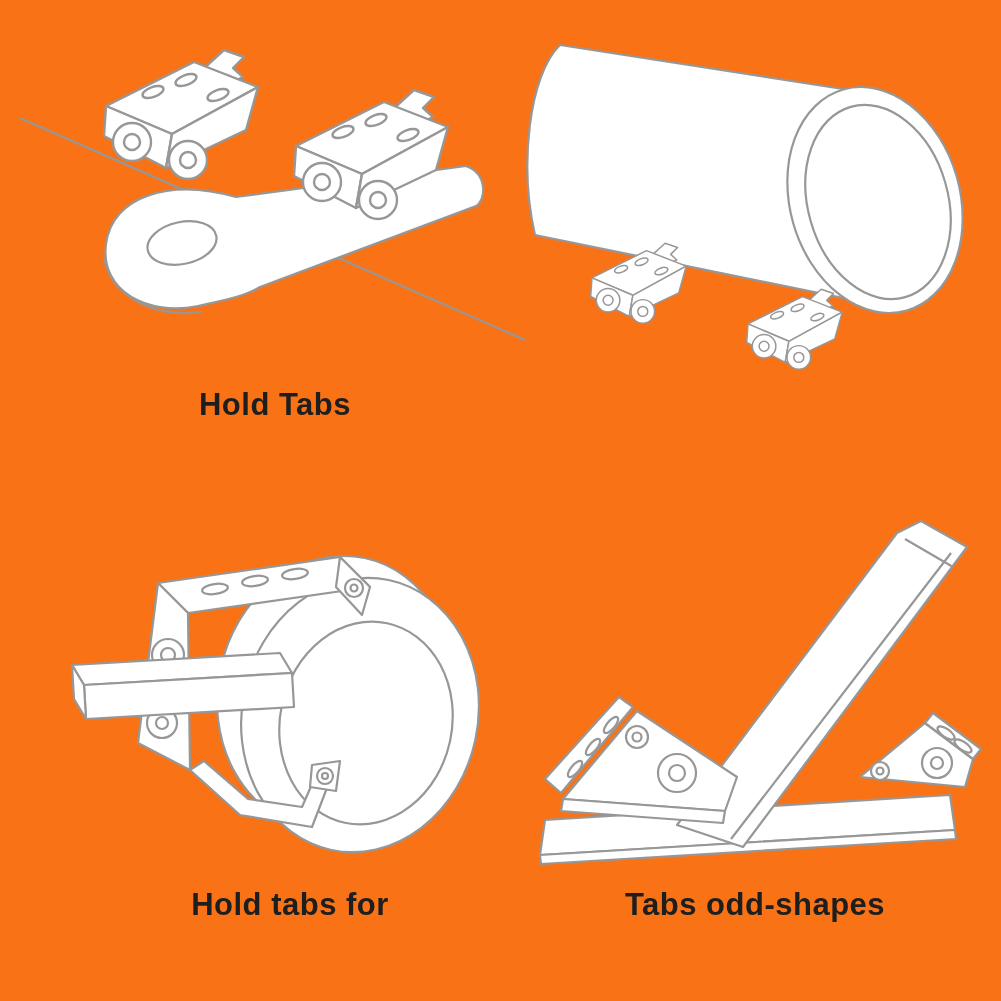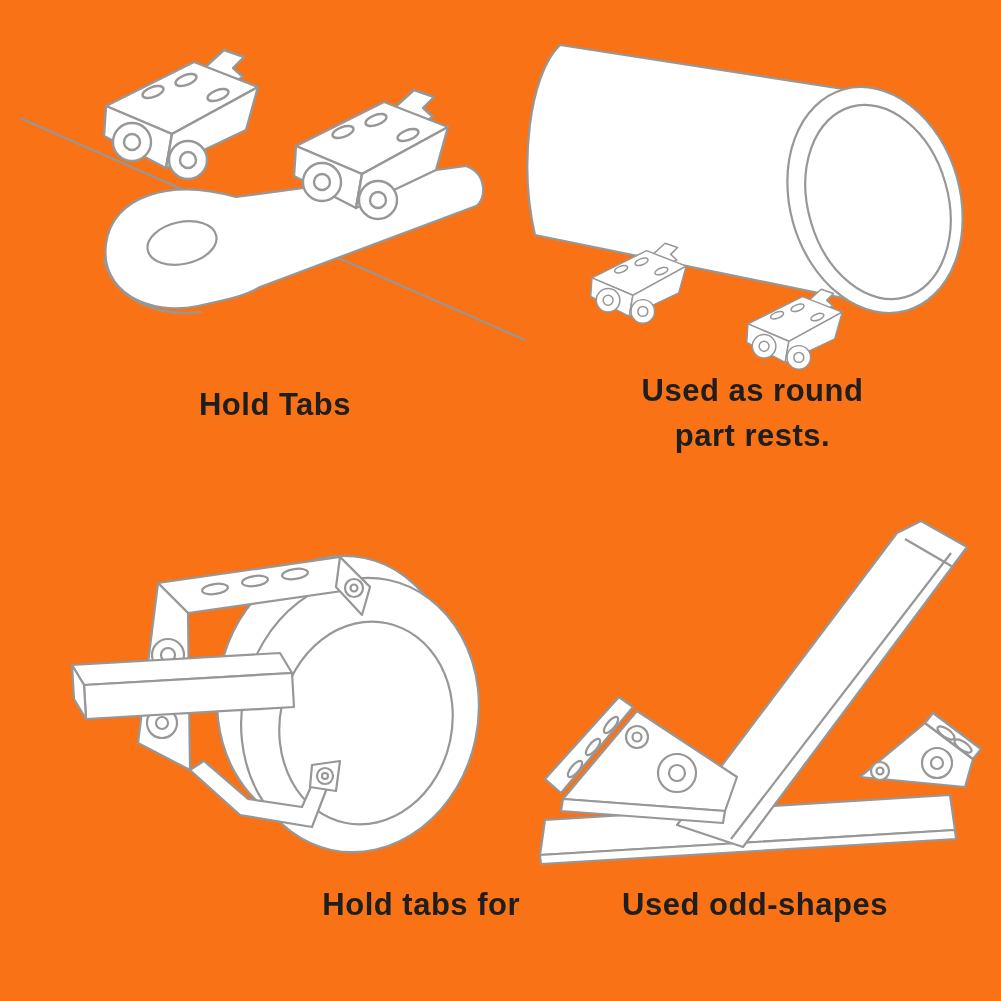--- a/index.html
+++ b/index.html
@@ -69,24 +69,20 @@
       <g stroke="currentColor" stroke-width="2.2" fill="#fff" stroke-linejoin="round">
         <path d="M318,74 L35,30 C4,60 -6,150 10,220 L382,296 C412,252 408,122 318,74 Z"></path>
         <ellipse cx="350" cy="185" rx="85" ry="115" transform="rotate(-16 350 185)"></ellipse>
         <ellipse cx="353" cy="187" rx="70" ry="99" transform="rotate(-16 353 187)" fill="none"></ellipse>
       </g>
 
       <use href="#clamp" transform="translate(62,222) scale(0.62)"></use>
       <use href="#clamp" transform="translate(218,268) scale(0.62)"></use>
     </svg>
   </div>
-  <div class="caption" style="left:525px; top:368px; width:455px;">
-    <div>Used as round</div>
-    <div>part rests.</div>
-  </div>
 
   <div class="panel" style="left:40px; top:515px; width:470px; height:370px;">
     <svg width="470" height="370" viewBox="0 0 470 370">
 
       <g stroke="currentColor" stroke-width="2.2" fill="#fff">
         <ellipse cx="296" cy="178" rx="118" ry="138" transform="rotate(12 296 178)"></ellipse>
         <ellipse cx="320" cy="200" rx="118" ry="138" transform="rotate(12 320 200)"></ellipse>
         <ellipse cx="326" cy="208" rx="86" ry="102" transform="rotate(12 326 208)"></ellipse>
       </g>
 
@@ -109,21 +105,21 @@
           <circle cx="285" cy="261" r="3"></circle>
       </g>
 
       <g stroke="currentColor" stroke-width="2.2" fill="#fff" stroke-linejoin="round">
         <path d="M32,150 L240,138 L252,158 L44,170 Z"></path>
         <path d="M44,170 L252,158 L254,192 L46,204 Z"></path>
         <path d="M32,150 L44,170 L46,204 L34,184 Z"></path>
       </g>
     </svg>
   </div>
-  <div class="caption" style="left:60px; top:882px; width:460px;text-align:right;">
+  <div class="caption" style="left:60px; top:882px; width:460px;">
     <div>Hold tabs for</div>
   </div>
 
   <div class="panel" style="left:525px; top:515px; width:460px; height:370px;">
     <svg width="460" height="370" viewBox="0 0 460 370">
 
       <g stroke="currentColor" stroke-width="2.2" fill="#fff" stroke-linejoin="round">
         <path d="M20,305 L425,280 L430,315 L15,340 Z"></path>
         <path d="M15,340 L430,315 L431,324 L16,349 Z"></path>
       </g>
@@ -153,16 +149,16 @@
         <ellipse cx="50" cy="254" rx="10" ry="4" transform="rotate(-50 50 254)" fill="none"></ellipse>
         <path d="M38,284 L36,296 L198,308 L200,296 Z"></path>
         <circle cx="152" cy="258" r="19"></circle>
           <circle cx="152" cy="258" r="8"></circle>
         <circle cx="112" cy="222" r="11"></circle>
           <circle cx="112" cy="222" r="4.5"></circle>
       </g>
     </svg>
   </div>
   <div class="caption" style="left:525px; top:882px; width:460px;">
-    <div>Used odd-shapes</div>
+    <div>Tabs odd-shapes</div>
   </div>
 
 </div>
 
 </body></html>

